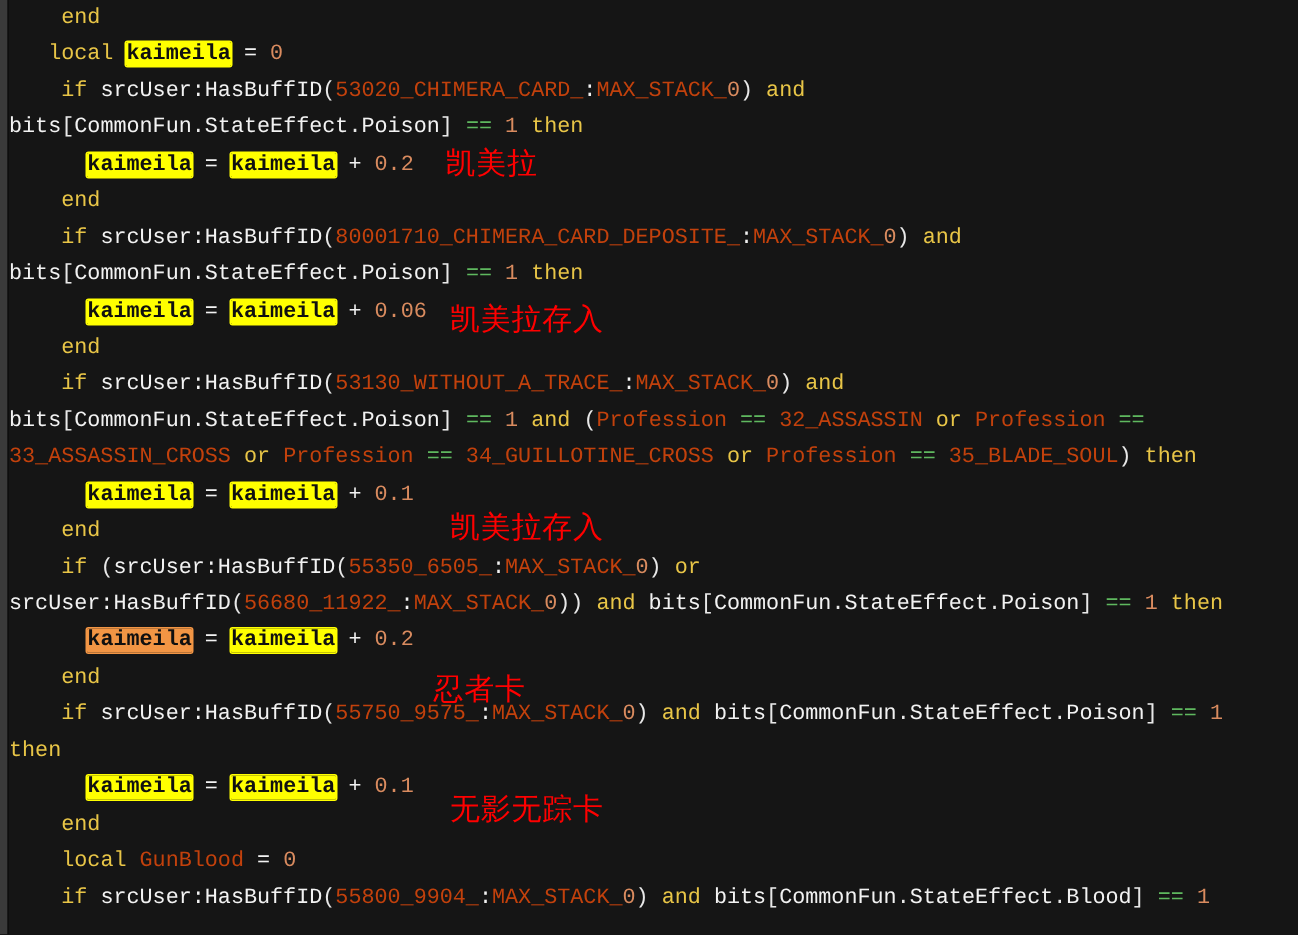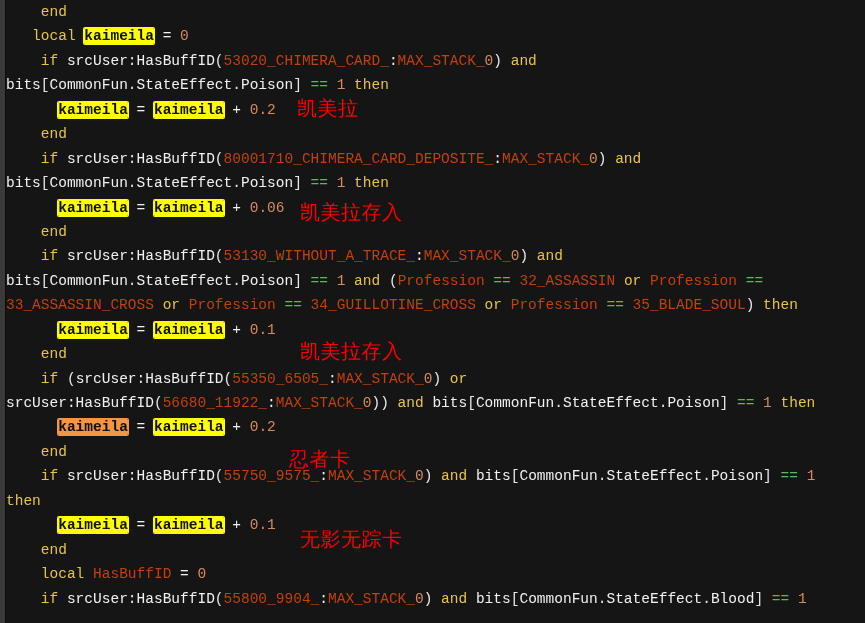--- a/index.html
+++ b/index.html
@@ -112,21 +112,21 @@
       <div class="code-line" id="line-kaimeila-add-01a"><span class="t-plain">      </span><span class="hl-word">kaimeila</span><span class="t-plain"> </span><span class="t-opwhite">=</span><span class="t-plain"> </span><span class="hl-word">kaimeila</span><span class="t-plain"> </span><span class="t-opwhite">+</span><span class="t-plain"> </span><span class="t-num">0.1</span></div>
       <div class="code-line" id="line-end-4"><span class="t-plain">    </span><span class="t-kw">end</span></div>
       <div class="code-line" id="line-if-ninja-card"><span class="t-plain">    </span><span class="t-kw">if</span><span class="t-plain"> </span><span class="t-punct">(</span><span class="t-plain">srcUser:HasBuffID</span><span class="t-punct">(</span><span class="t-const">55350_6505_</span><span class="t-plain">:</span><span class="t-const">MAX_STACK_</span><span class="t-num">0</span><span class="t-punct">)</span><span class="t-plain"> </span><span class="t-kw">or</span></div>
       <div class="code-line" id="line-ninja-card-cont"><span class="t-plain">srcUser:HasBuffID</span><span class="t-punct">(</span><span class="t-const">56680_11922_</span><span class="t-plain">:</span><span class="t-const">MAX_STACK_</span><span class="t-num">0</span><span class="t-punct">))</span><span class="t-plain"> </span><span class="t-kw">and</span><span class="t-plain"> </span><span class="t-plain">bits</span><span class="t-punct">[</span><span class="t-plain">CommonFun</span><span class="t-punct">.</span><span class="t-plain">StateEffect</span><span class="t-punct">.</span><span class="t-plain">Poison</span><span class="t-punct">]</span><span class="t-plain"> </span><span class="t-op">==</span><span class="t-plain"> </span><span class="t-num">1</span><span class="t-plain"> </span><span class="t-kw">then</span></div>
       <div class="code-line" id="line-kaimeila-add-02b"><span class="t-plain">      </span><span class="hl-word-active">kaimeila</span><span class="t-plain"> </span><span class="t-opwhite">=</span><span class="t-plain"> </span><span class="hl-word">kaimeila</span><span class="t-plain"> </span><span class="t-opwhite">+</span><span class="t-plain"> </span><span class="t-num">0.2</span></div>
       <div class="code-line" id="line-end-5"><span class="t-plain">    </span><span class="t-kw">end</span></div>
       <div class="code-line" id="line-if-assassin-head-card"><span class="t-plain">    </span><span class="t-kw">if</span><span class="t-plain"> srcUser:HasBuffID</span><span class="t-punct">(</span><span class="t-const">55750_9575_</span><span class="t-plain">:</span><span class="t-const">MAX_STACK_</span><span class="t-num">0</span><span class="t-punct">)</span><span class="t-plain"> </span><span class="t-kw">and</span><span class="t-plain"> </span><span class="t-plain">bits</span><span class="t-punct">[</span><span class="t-plain">CommonFun</span><span class="t-punct">.</span><span class="t-plain">StateEffect</span><span class="t-punct">.</span><span class="t-plain">Poison</span><span class="t-punct">]</span><span class="t-plain"> </span><span class="t-op">==</span><span class="t-plain"> </span><span class="t-num">1</span></div>
       <div class="code-line" id="line-then-alone"><span class="t-kw">then</span></div>
       <div class="code-line" id="line-kaimeila-add-01b"><span class="t-plain">      </span><span class="hl-word">kaimeila</span><span class="t-plain"> </span><span class="t-opwhite">=</span><span class="t-plain"> </span><span class="hl-word">kaimeila</span><span class="t-plain"> </span><span class="t-opwhite">+</span><span class="t-plain"> </span><span class="t-num">0.1</span></div>
       <div class="code-line" id="line-end-6"><span class="t-plain">    </span><span class="t-kw">end</span></div>
-      <div class="code-line" id="line-local-gunblood"><span class="t-plain">    </span><span class="t-kw">local</span><span class="t-plain"> </span><span class="t-const">HasBuffID</span><span class="t-plain"> </span><span class="t-opwhite">=</span><span class="t-plain"> </span><span class="t-num">0</span></div>
+      <div class="code-line" id="line-local-gunblood"><span class="t-plain">    </span><span class="t-kw">local</span><span class="t-plain"> </span><span class="t-const">GunBlood</span><span class="t-plain"> </span><span class="t-opwhite">=</span><span class="t-plain"> </span><span class="t-num">0</span></div>
       <div class="code-line" id="line-if-gunblood-buff"><span class="t-plain">    </span><span class="t-kw">if</span><span class="t-plain"> srcUser:HasBuffID</span><span class="t-punct">(</span><span class="t-const">55800_9904_</span><span class="t-plain">:</span><span class="t-const">MAX_STACK_</span><span class="t-num">0</span><span class="t-punct">)</span><span class="t-plain"> </span><span class="t-kw">and</span><span class="t-plain"> </span><span class="t-plain">bits</span><span class="t-punct">[</span><span class="t-plain">CommonFun</span><span class="t-punct">.</span><span class="t-plain">StateEffect</span><span class="t-punct">.</span><span class="t-plain">Blood</span><span class="t-punct">]</span><span class="t-plain"> </span><span class="t-op">==</span><span class="t-plain"> </span><span class="t-num">1</span></div>
     </div>
 
   <div id="annotation-layer">
       <div class="annotation" id="ann-kaimeila" style="left: 297px; top: 96px;">凯美拉</div>
       <div class="annotation" id="ann-kaimeila-store" style="left: 300px; top: 200px; text-align: center;">凯美拉存入</div>
       <div class="annotation" id="ann-trace-card" style="left: 300px; top: 339px;">凯美拉存入</div>
       <div class="annotation" id="ann-ninja-card" style="left: 289px; top: 447px;">忍者卡</div>
       <div class="annotation" id="ann-assassin-card" style="left: 300px; top: 527px;">无影无踪卡</div>
     </div>

